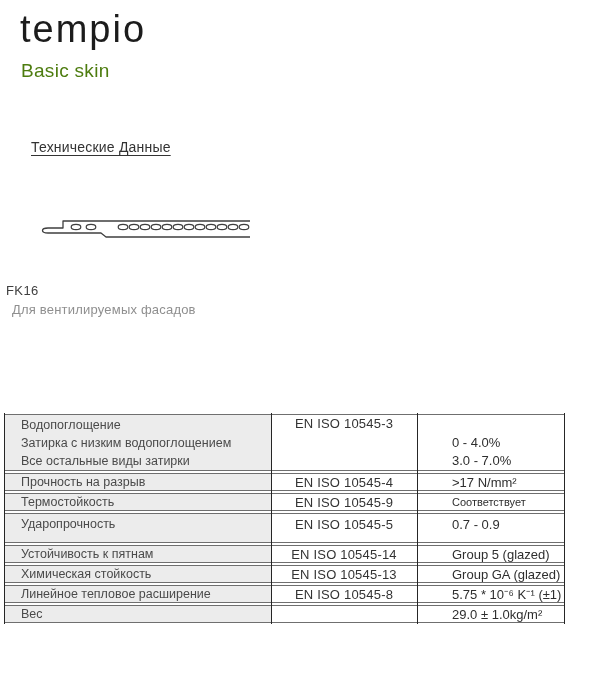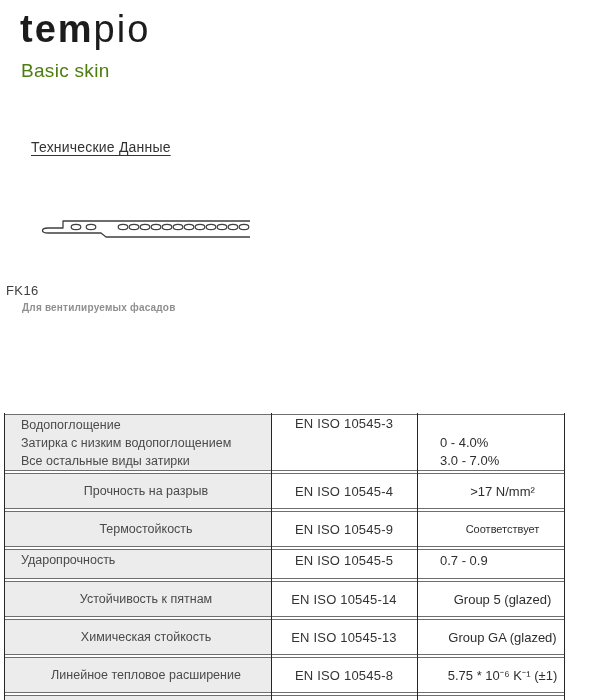--- a/index.html
+++ b/index.html
@@ -1,41 +1,41 @@
 <!DOCTYPE html>
 <html><head>
 <meta charset="utf-8">
 <style>
   html,body{margin:0;padding:0;background:#fff;}
   .page{position:relative;width:600px;height:700px;background:#ffffff;overflow:hidden;
         font-family:"Liberation Sans", sans-serif;}
 
   .logo{position:absolute;left:20px;top:8px;font-size:38px;color:#1c1c1c;
         letter-spacing:2px;line-height:1.15;white-space:nowrap;}
-  .logo .seg-bold{font-weight:700;}
+  .logo .seg-bold{font-weight:400;}
   .logo .seg-light{font-weight:300;}
 
   .product{position:absolute;left:21px;top:60px;font-size:19px;color:#4d7c0f;letter-spacing:.3px;}
 
   .heading{position:absolute;left:31px;top:139px;font-size:14px;color:#333;
            text-decoration:underline;text-underline-offset:3px;letter-spacing:.2px;}
 
   .drawing{position:absolute;left:20px;top:213px;width:230px;height:28px;}
 
   .fk16{position:absolute;left:6px;top:283px;font-size:13px;color:#3f3f3f;letter-spacing:.4px;}
-  .subtitle{position:absolute;left:22px;top:302px;font-size:10px;color:#8f8f8f;letter-spacing:.2px;font-weight:bold;}
+  .subtitle{position:absolute;left:12px;top:302px;font-size:13px;color:#8f8f8f;letter-spacing:.2px;}
 
   .table-wrap{position:absolute;left:4px;top:412px;width:561px;}
   table.tech{border-collapse:separate;border-spacing:0 2px;width:561px;table-layout:fixed;}
   td{border-top:1px solid #6f6f6f;border-bottom:1px solid #6f6f6f;box-sizing:border-box;
      padding:0;vertical-align:middle;overflow:hidden;}
   td.prop{width:267px;background:#ececec;padding-left:17px;font-size:12.5px;color:#4a4a4a;}
   td.std{width:146px;text-align:center;font-size:13px;color:#333;letter-spacing:.2px;}
-  td.val{width:148px;padding-left:23px;font-size:13px;color:#2e2e2e;}
-  tr.h-normal td{height:36px;line-height:15px;text-align:center;}
+  td.val{width:148px;padding-left:35px;font-size:13px;color:#2e2e2e;}
+  tr.h-normal td{height:18px;line-height:15px;}
   tr.h-multi td{height:57px;vertical-align:top;padding-top:1px;}
   tr.h-multi td .cell-line{line-height:18px;min-height:18px;}
   tr.h-tall td{height:30px;vertical-align:top;padding-top:3px;line-height:15px;}
   .small-text{font-size:11px;}
   .vline{position:absolute;top:1px;bottom:1px;width:1px;background:#262626;}
 </style>
 </head>
 <body>
 
 <div class="page">

